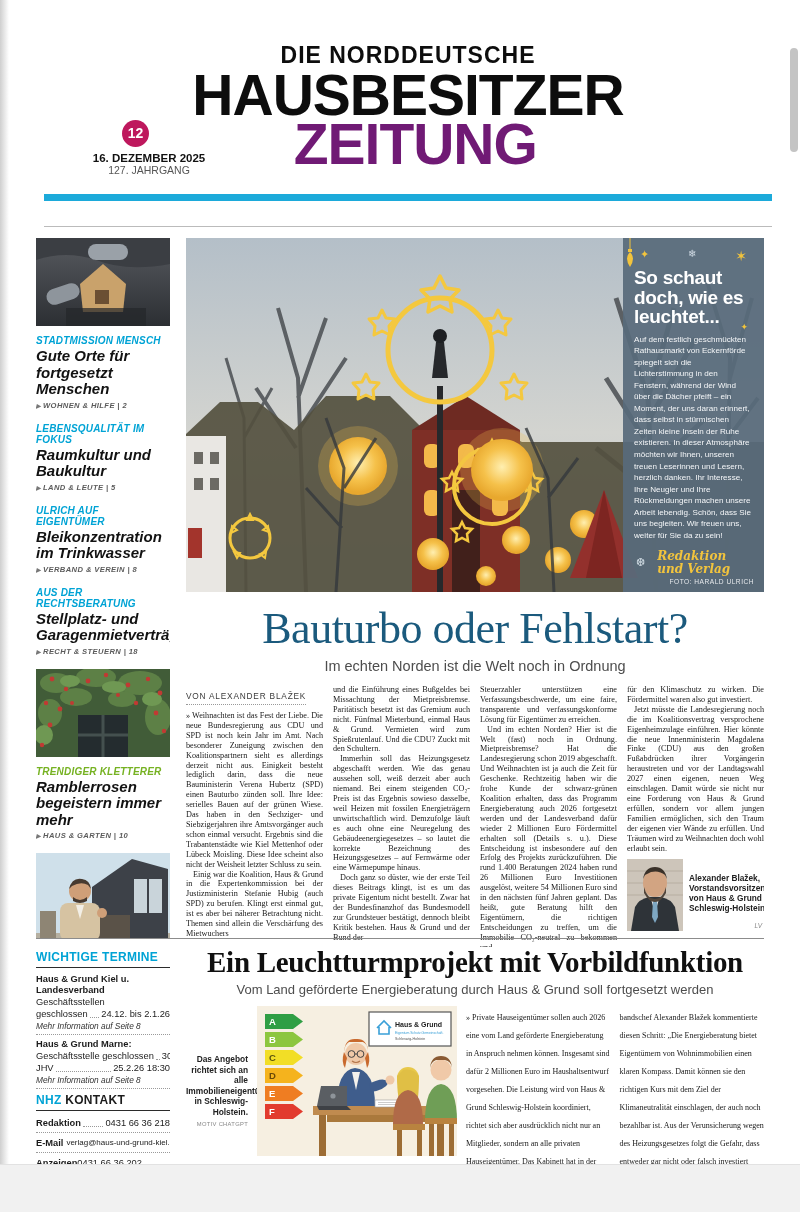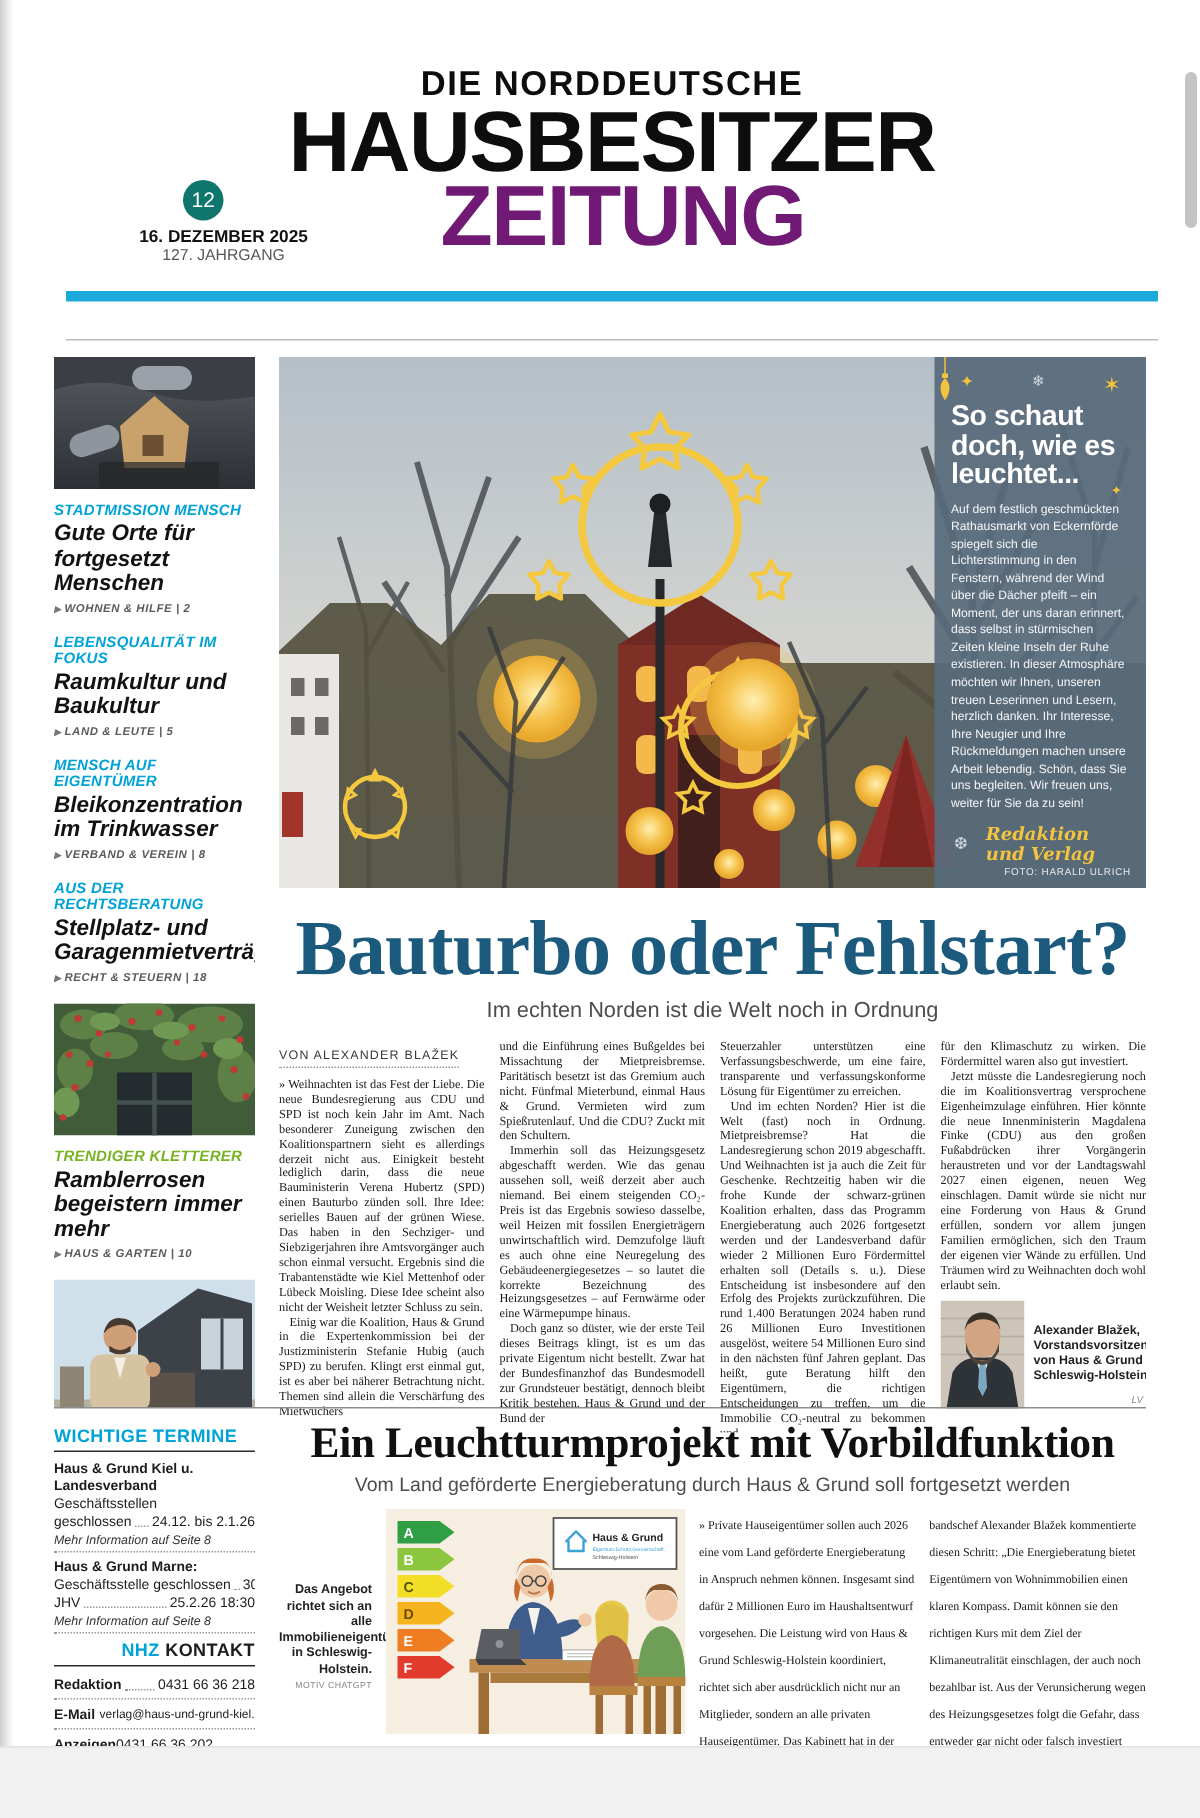--- a/index.html
+++ b/index.html
@@ -10,22 +10,22 @@
     background:linear-gradient(to right,#cfcfcf,#ececec 60%,rgba(255,255,255,0)); }
   .scrollbar-thumb { position:absolute; right:2px; top:48px; width:8px; height:104px; border-radius:4px; background:#c4c4c4; }
   .footer-strip { position:absolute; left:0; top:1164px; width:800px; height:48px; background:#f1f1f1; border-top:1px solid #e2e2e2; }
 
   
   .masthead { position:absolute; left:44px; top:0; width:728px; height:300px; }
   .m-overline { text-align:center; margin-top:42px; font-size:23px; font-weight:bold; letter-spacing:1px; color:#0d0d0d; }
   .m-title1 { text-align:center; font-size:57px; line-height:53px; font-weight:bold; letter-spacing:-1px; color:#0d0d0d; }
   .m-zrow { position:relative; height:75px; }
   .m-title2 { position:absolute; left:50%; transform:translateX(-47%); top:-6px; font-size:57px; line-height:57px; font-weight:bold; letter-spacing:-1px; color:#701a75; }
-  .issue-circle { position:absolute; left:78px; top:-2px; width:27px; height:27px; border-radius:50%; background:#0f766e; color:#fff;
-    font-size:14px; font-weight:normal; text-align:center; line-height:27px; }
+  .issue-circle { position:absolute; left:78px; top:-2px; width:27px; height:27px; border-radius:50%; background:#be185d; color:#fff;
+    font-size:14px; font-weight:bold; text-align:center; line-height:27px; }
   .m-datebox { position:absolute; left:40px; top:30px; width:130px; text-align:center; }
   .m-date { font-size:11.5px; font-weight:bold; color:#111; }
   .m-vol { font-size:10.5px; color:#555; }
   .m-logo { position:absolute; right:68px; top:-10px; width:110px; text-align:center; }
   .logo-name { font-size:14px; font-weight:bold; color:#151515; margin-top:2px; }
   .logo-tag { font-size:5.6px; color:#2ea7dc; letter-spacing:.2px; margin-top:1px; }
   .accent-bar { position:absolute; left:0; top:194px; width:728px; height:7px; background:#1caada; }
   .m-tagline { position:absolute; left:0; top:206px; width:728px; text-align:center; font-size:12.5px; letter-spacing:2.1px; color:#2b2b2b; }
   .m-rule { position:absolute; left:0; top:226px; width:728px; border-top:1px solid #bbb; }
 
@@ -44,40 +44,40 @@
   .sb-head .dark { color:#1c1c1c; }
   .sb-group { margin-bottom:4px; padding-bottom:3px; border-bottom:1px dotted #9a9a9a; }
   .sb-bold { font-size:9.3px; font-weight:bold; color:#1c1c1c; line-height:11px; }
   .sb-row { display:flex; align-items:flex-end; font-size:9.3px; color:#1c1c1c; line-height:12px; }
   .sb-row .lbl { white-space:nowrap; }
   .sb-row .lbl.b { font-weight:bold; }
   .sb-row .dots { flex:1; border-bottom:1px dotted #999; margin:0 2px 2px; min-width:4px; }
   .sb-row .val { white-space:nowrap; }
   .sb-row .val.small { font-size:8px; }
   .sb-note { font-size:8.3px; font-style:italic; color:#333; margin-top:1px; }
-  .kontakt { margin-top:2px;text-align:right; }
+  .kontakt { margin-top:2px; }
 
   
   .main-top { position:absolute; left:186px; top:238px; width:578px; height:700px; }
   .hero { position:relative; width:578px; height:354px; overflow:hidden; background:#aab4bc; }
   .hero svg { position:absolute; left:0; top:0; }
   .overlay { position:absolute; right:0; top:0; width:141px; height:354px; background:rgba(88,106,123,.93); padding:10px 11px 8px; color:#fff; }
   .ov-stars { height:18px; font-size:11px; color:#f2c43d; display:flex; justify-content:space-between; padding:0 6px; }
   .ov-stars .sf { color:#cfd9e2; font-size:10px; }
   .ov-stars .big { font-size:14px; }
   .ov-title { font-size:19px; line-height:19.5px; font-weight:bold; letter-spacing:-.3px; margin:2px 0 7px; }
   .ov-body { font-size:8.1px; line-height:11.55px; text-align:left; color:#f4f6f8; }
   .ov-star-mid { position:absolute; right:16px; top:84px; color:#f2c43d; font-size:9px; }
   .ov-sigrow { display:flex; align-items:center; margin-top:9px; }
   .ov-sigrow .sf2 { color:#cdd8e0; font-size:11px; margin:0 4px 0 2px; }
   .ov-sig { font-family:"DejaVu Serif", serif; font-style:italic; font-weight:bold; font-size:12px; line-height:12.5px; color:#f2c43d; width:78px; margin-left:8px; }
   .ov-credit { position:absolute; right:10px; bottom:7px; font-size:6.6px; letter-spacing:.5px; color:#e6e9ec; }
 
   
-  .headline1 { margin-top:11px; text-align:center; font-family:"Liberation Serif", serif; font-weight:bold; font-size:52px; color:#1b5a7d; letter-spacing:-.5px; }
+  .headline1 { margin-top:11px; text-align:center; font-family:"Liberation Serif", serif; font-weight:normal; font-size:44px; color:#1b5a7d; letter-spacing:-.5px; }
   .subhead1 { text-align:center; font-size:14.5px; color:#4d4d4d; margin-top:4px; }
   .cols { display:flex; gap:10px; margin-top:11px; height:262px; overflow:hidden; }
   .col { width:137px; }
   .byline { font-size:8.3px; letter-spacing:.8px; color:#3a3a3a; display:inline-block; border-bottom:1px dotted #999; padding-bottom:3px; margin-bottom:6px; }
   .col p { font-family:"Liberation Serif", serif; font-size:8.2px; line-height:9.9px; color:#191919; text-align:justify; hyphens:auto; }
   .col p.ind { text-indent:7px; }
   .author-card { display:flex; margin-top:6px; gap:6px; position:relative; }
   .author-photo { width:56px; height:72px; flex:0 0 56px; }
   .author-cap { font-size:8.3px; line-height:10px; font-weight:bold; color:#222; padding-top:14px; }
   .author-credit { position:absolute; right:2px; bottom:2px; font-size:6.5px; color:#888; font-style:italic; }
@@ -140,21 +140,21 @@
       <div class="t-ref"><span class="mk">▶</span><span>WOHNEN &amp; HILFE | 2</span></div>
     </div>
 
     <div class="teaser">
       <div class="t-kicker">LEBENSQUALITÄT IM FOKUS</div>
       <div class="t-title">Raumkultur und Baukultur</div>
       <div class="t-ref"><span class="mk">▶</span><span>LAND &amp; LEUTE | 5</span></div>
     </div>
 
     <div class="teaser">
-      <div class="t-kicker">MENSCH AUF EIGENTÜMER</div>
+      <div class="t-kicker">ULRICH AUF EIGENTÜMER</div>
       <div class="t-title">Bleikonzentration im Trinkwasser</div>
       <div class="t-ref"><span class="mk">▶</span><span>VERBAND &amp; VEREIN | 8</span></div>
     </div>
 
     <div class="teaser">
       <div class="t-kicker">AUS DER RECHTSBERATUNG</div>
       <div class="t-title">Stellplatz- und Garagenmietverträge</div>
       <div class="t-ref"><span class="mk">▶</span><span>RECHT &amp; STEUERN | 18</span></div>
     </div>
 

